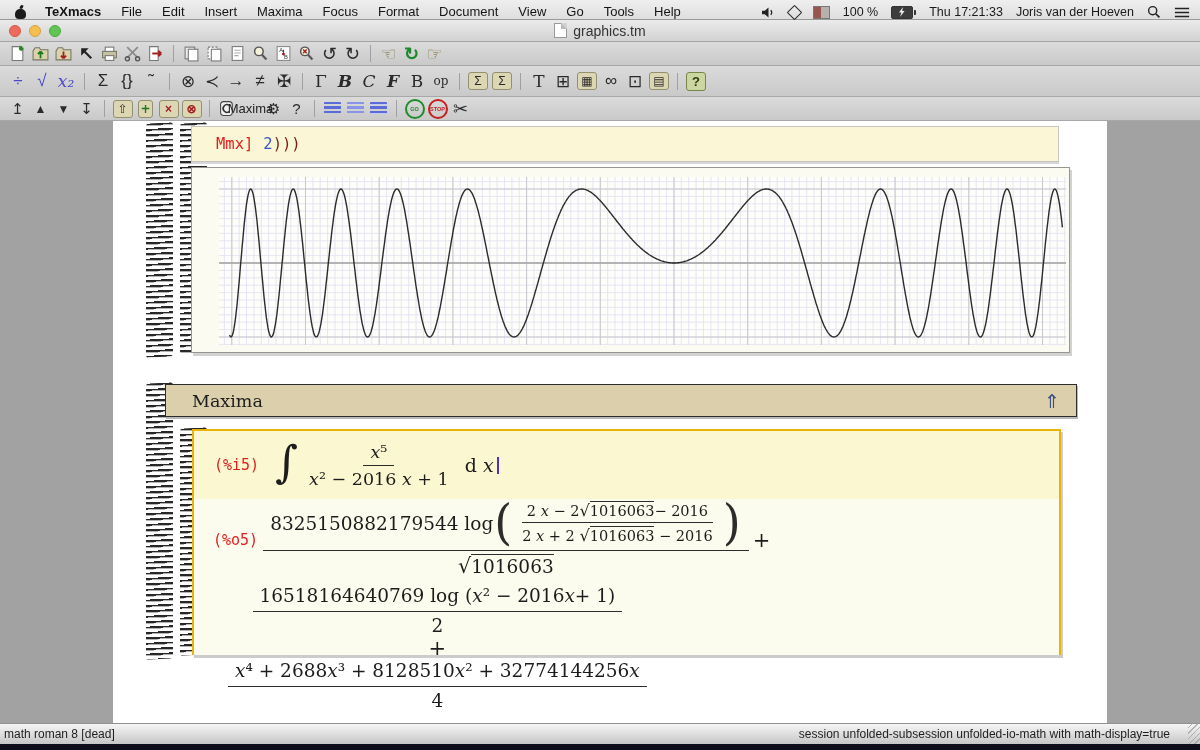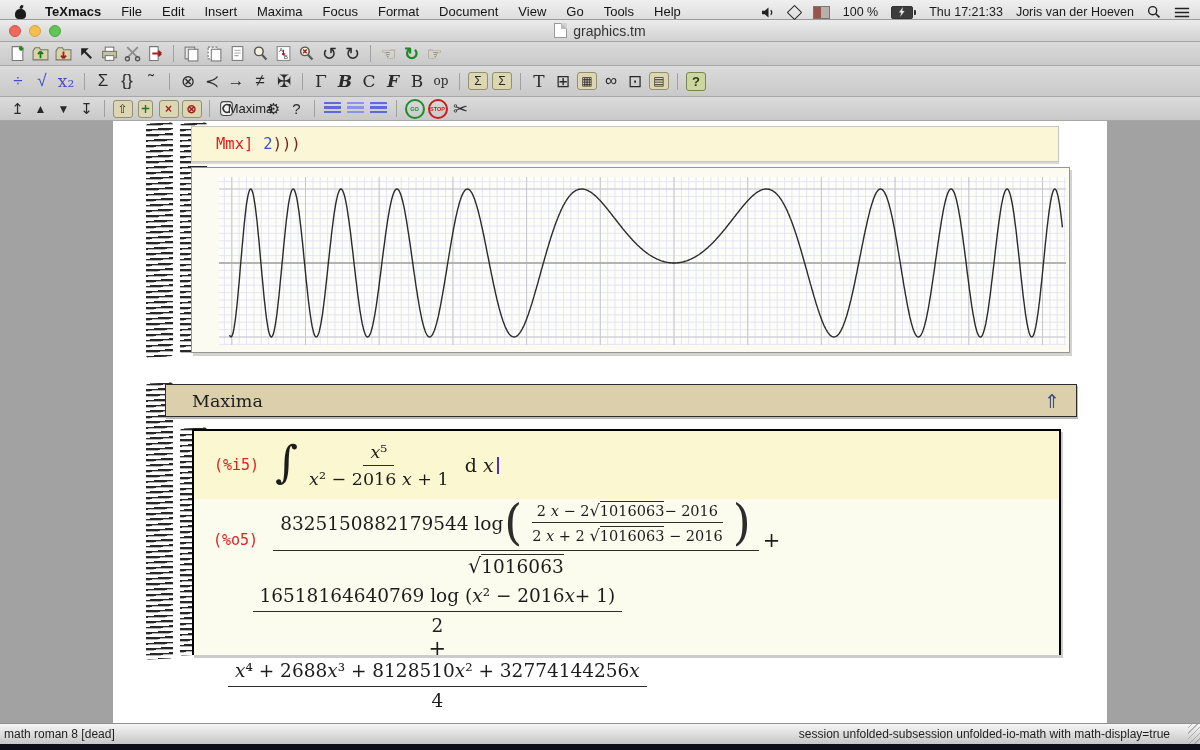--- a/index.html
+++ b/index.html
@@ -39,21 +39,21 @@
   #tb1{top:42px;height:24px;}
   #tb2{top:66px;height:31px;}
   #tb3{top:97px;height:24px;}
   .tsep{width:1px;height:17px;background:#a0a0a0;margin:0 6px;flex:none;}
   .ticon{width:23px;height:21px;display:inline-flex;align-items:center;justify-content:center;flex:none;
     font-size:15px;color:#2a2a2a;cursor:default;}
   #tb2 .ticon{width:24px;height:26px;font-size:17px;}
   .ticon .g{pointer-events:none;}
   .ticon .blue{color:#4a4ac8;}
   .ticon .serif{font-family:"DejaVu Serif",serif;}
-  .ticon .serifI{font-family:"DejaVu Serif",serif;}
+  .ticon .serifI{font-family:"DejaVu Serif",serif;font-style:italic;}
   .ticon .serifB{font-family:"DejaVu Serif",serif;font-style:italic;font-weight:bold;}
   .ticon .small{font-size:12px;}
   .ticon .big{font-size:18px;}
   .ticon .hand{font-size:18px;color:#8a8055;}
   .ticon .green{color:#1c8a2a;font-size:18px;font-weight:bold;}
   .ticon .chip{background:#ddd6b2;border:1px solid #92906e;border-radius:3px;width:18px;height:16px;
     display:inline-flex;align-items:center;justify-content:center;font-size:12px;}
   .ticon .plus{color:#1c7a1c;font-weight:bold;}
   .ticon .minus{color:#a32020;font-weight:bold;}
   .ticon .help{background:#ccd6a0;border:1px solid #77864c;border-radius:3px;width:18px;height:17px;
@@ -86,21 +86,21 @@
   #plotbox{position:absolute;left:78px;top:46px;width:879px;height:186px;background:#fbfbf2;
     border:1px solid #979792;box-shadow:2px 3px 0 #d2d2d2;box-sizing:border-box;}
   #plotsvg{position:absolute;left:27px;top:9px;background:#fdfdf9;display:block;}
 
   
   #subheader{position:absolute;left:52px;top:263px;width:912px;height:33px;background:#dbcfac;
     border:1px solid #2c2c2c;box-shadow:1px 2px 0 #b9b9b9;box-sizing:border-box;
     display:flex;align-items:center;font-family:"DejaVu Serif",serif;font-size:17.5px;color:#1d1d1d;}
   #subheader .t{margin-left:26px;}
   #foldarrow{margin-left:auto;margin-right:16px;color:#3d4f86;font-size:19px;font-family:"DejaVu Sans",sans-serif;cursor:pointer;}
-  #iocell{position:absolute;left:79px;top:308px;width:869px;height:226px;border:2px solid #000000;
+  #iocell{position:absolute;left:79px;top:308px;width:869px;height:226px;border:2px solid #eab308;
     box-shadow:2px 3px 0 #cccccc;box-sizing:border-box;background:#fcfcec;}
   #ioin{height:68px;background:#fbf7d0;display:flex;align-items:center;padding-left:20px;box-sizing:border-box;}
   #ioout{position:relative;height:156px;background:#fcfcee;}
   .prompt{font-family:"DejaVu Sans Mono",monospace;font-size:15px;color:#e01f1f;white-space:pre;flex:none;}
   .math{font-family:"DejaVu Serif",serif;color:#1c1c1c;font-size:19px;}
   .math i{font-family:"DejaVu Serif",serif;}
   .intg{font-family:"DejaVu Serif",serif;font-size:44px;font-weight:300;line-height:1;margin:0 4px 6px 16px;color:#1c1c1c;}
   .frac{display:inline-flex;flex-direction:column;align-items:center;vertical-align:middle;}
   .frac .fn{border-bottom:1.6px solid #2c2c2c;padding:0 7px 3px;text-align:center;display:flex;align-items:center;justify-content:center;}
   .frac .fd{padding:3px 7px 0;text-align:center;}
@@ -110,21 +110,21 @@
   .f-inner{font-size:14.5px;margin:0 2px;}
   .f-inner .fn{border-bottom-width:1.2px;padding:0 5px 2px;}
   .bigp{font-size:46px;font-weight:200;line-height:0.9;transform:scaleY(1.05);font-family:"DejaVu Serif",serif;color:#2c2c2c;margin:0 1px;}
   .sqrt{white-space:nowrap;}
   .sqrt .rs{font-size:1.12em;}
   .sqrt .rb{border-top:1.4px solid #2c2c2c;padding-top:1px;}
   .dx{margin-left:9px;}
   .caret{width:2px;height:17px;background:#5030c8;margin-left:3px;flex:none;}
   .plus{font-size:21px;font-family:"DejaVu Serif",serif;color:#1c1c1c;margin:0 4px;}
   #orow1{position:absolute;left:19px;top:2px;display:flex;align-items:center;}
-  #orow1 .prompt{margin-right:15px;}
+  #orow1 .prompt{margin-right:5px;}
   #orow2{position:absolute;left:34px;top:86px;display:flex;align-items:center;flex-direction:column;}
 
   
   #status{position:absolute;left:0;top:723px;width:1200px;height:21px;background:linear-gradient(#f6f6f6,#c6c6c6);
     border-top:1px solid #919191;box-sizing:border-box;font-size:12px;color:#1e1e1e;display:flex;align-items:center;}
   #status .l{padding-left:4px;}
   #status .r{margin-left:auto;padding-right:30px;}
   #grip{position:absolute;right:0;top:723px;width:12px;height:21px;
     background:repeating-linear-gradient(135deg,transparent 0 3px,#9a9a9a 3px 4px);opacity:.7;}
   #bottomband{position:absolute;left:0;top:744px;width:1200px;height:6px;background:#0e0e1a;}

